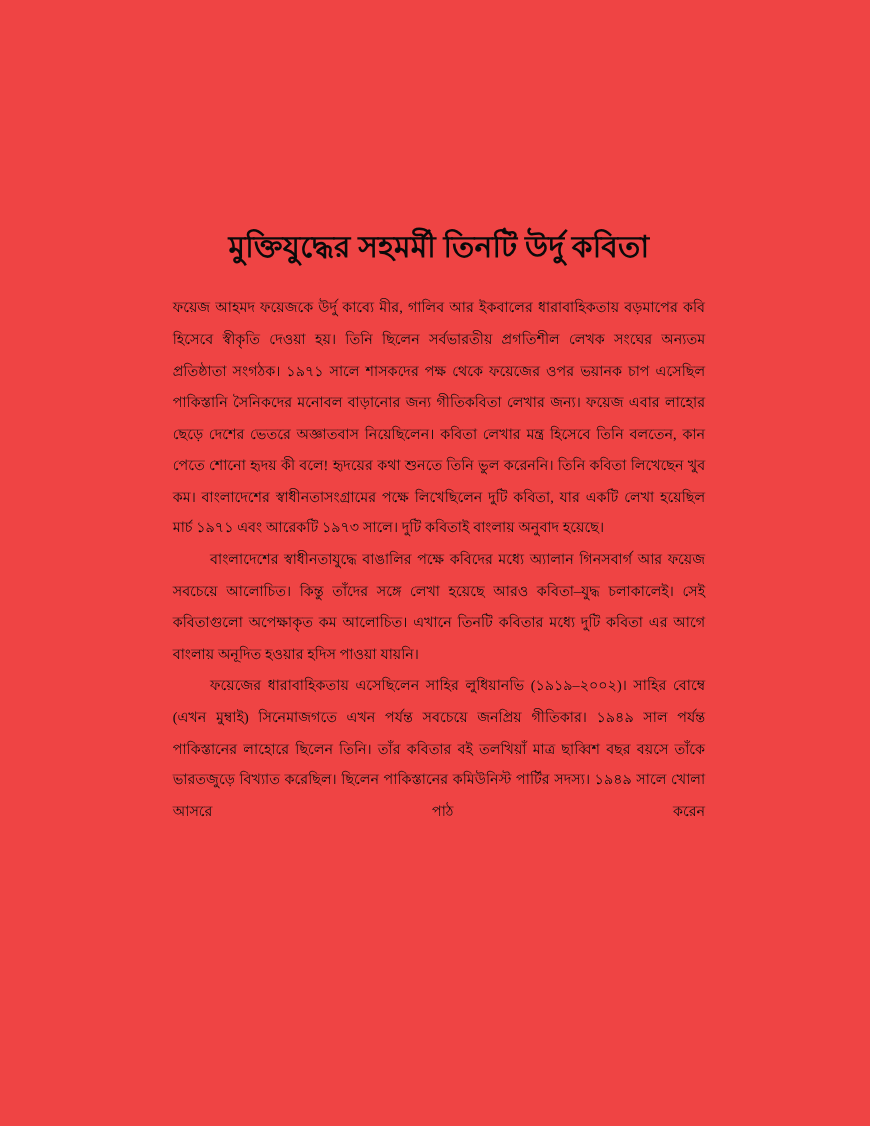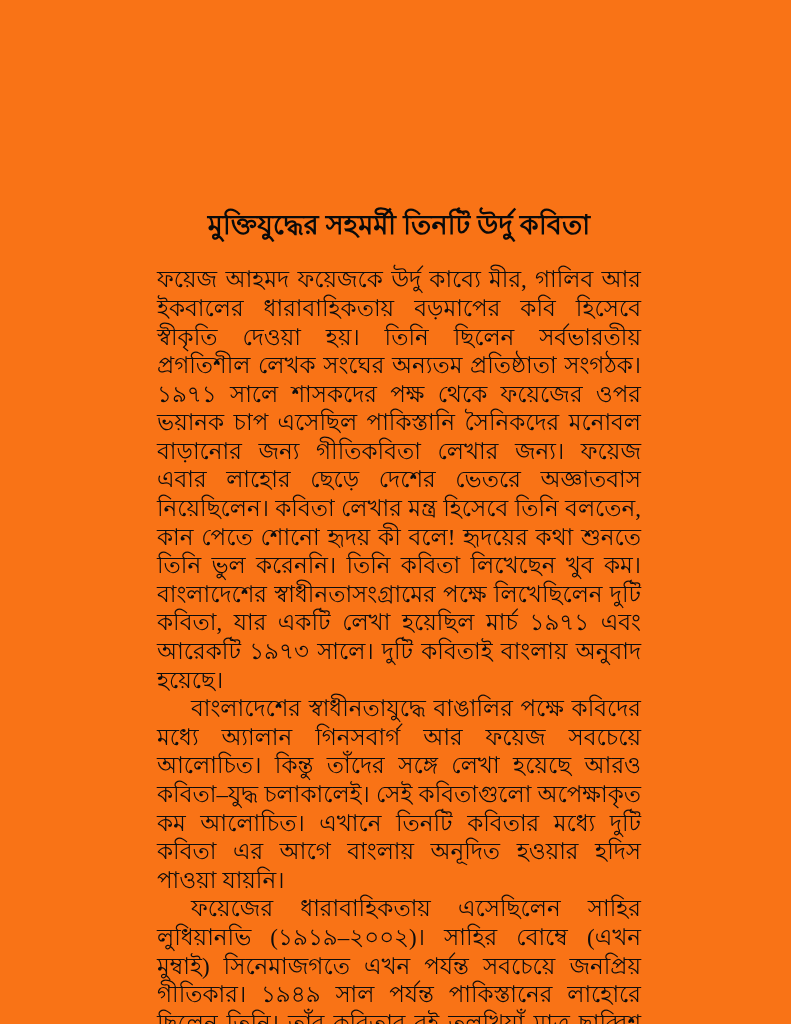--- a/index.html
+++ b/index.html
@@ -9,21 +9,21 @@
     background: #ffffff;
   }
   body {
     font-family: "Liberation Serif", "DejaVu Serif", serif;
     color: #000000;
   }
   .page {
     position: relative;
     width: 791px;
     height: 1024px;
-    background: #f97316;
+    background: #ef4444;
     overflow: hidden;
     box-sizing: border-box;
   }
   .content {
     position: absolute;
     left: 157px;
     top: 206px;
     width: 484px;
   }
   .doc-title {
@@ -32,21 +32,21 @@
     font-size: 27px;
     line-height: 1.42;
     text-align: center;
     letter-spacing: 0.2px;
     margin: 0 0 22px 0;
     color: #0a0a0a;
     white-space: nowrap;
   }
   .para {
     font-family: "Liberation Serif", "DejaVu Serif", serif;
-    font-size: 23px;
+    font-size: 13px;
     line-height: 28.6px;
     text-align: justify;
     text-justify: inter-word;
     text-align-last: left;
     margin: 0;
     color: #0d0d0d;
     word-spacing: 0.2px;
     hyphens: none;
   }
   .para + .para {

